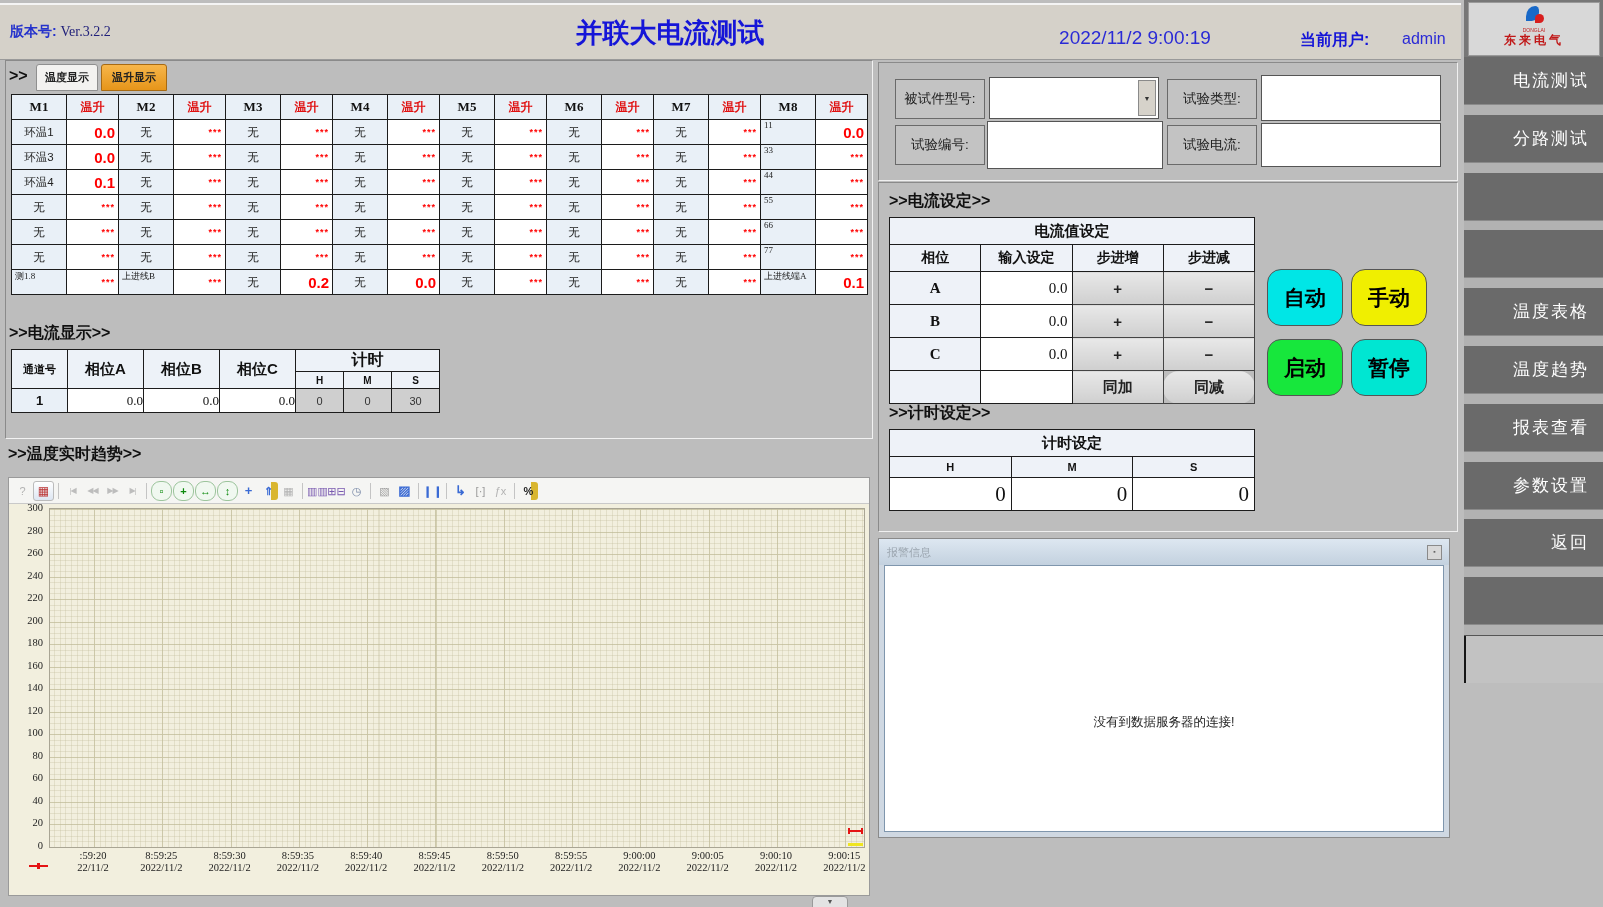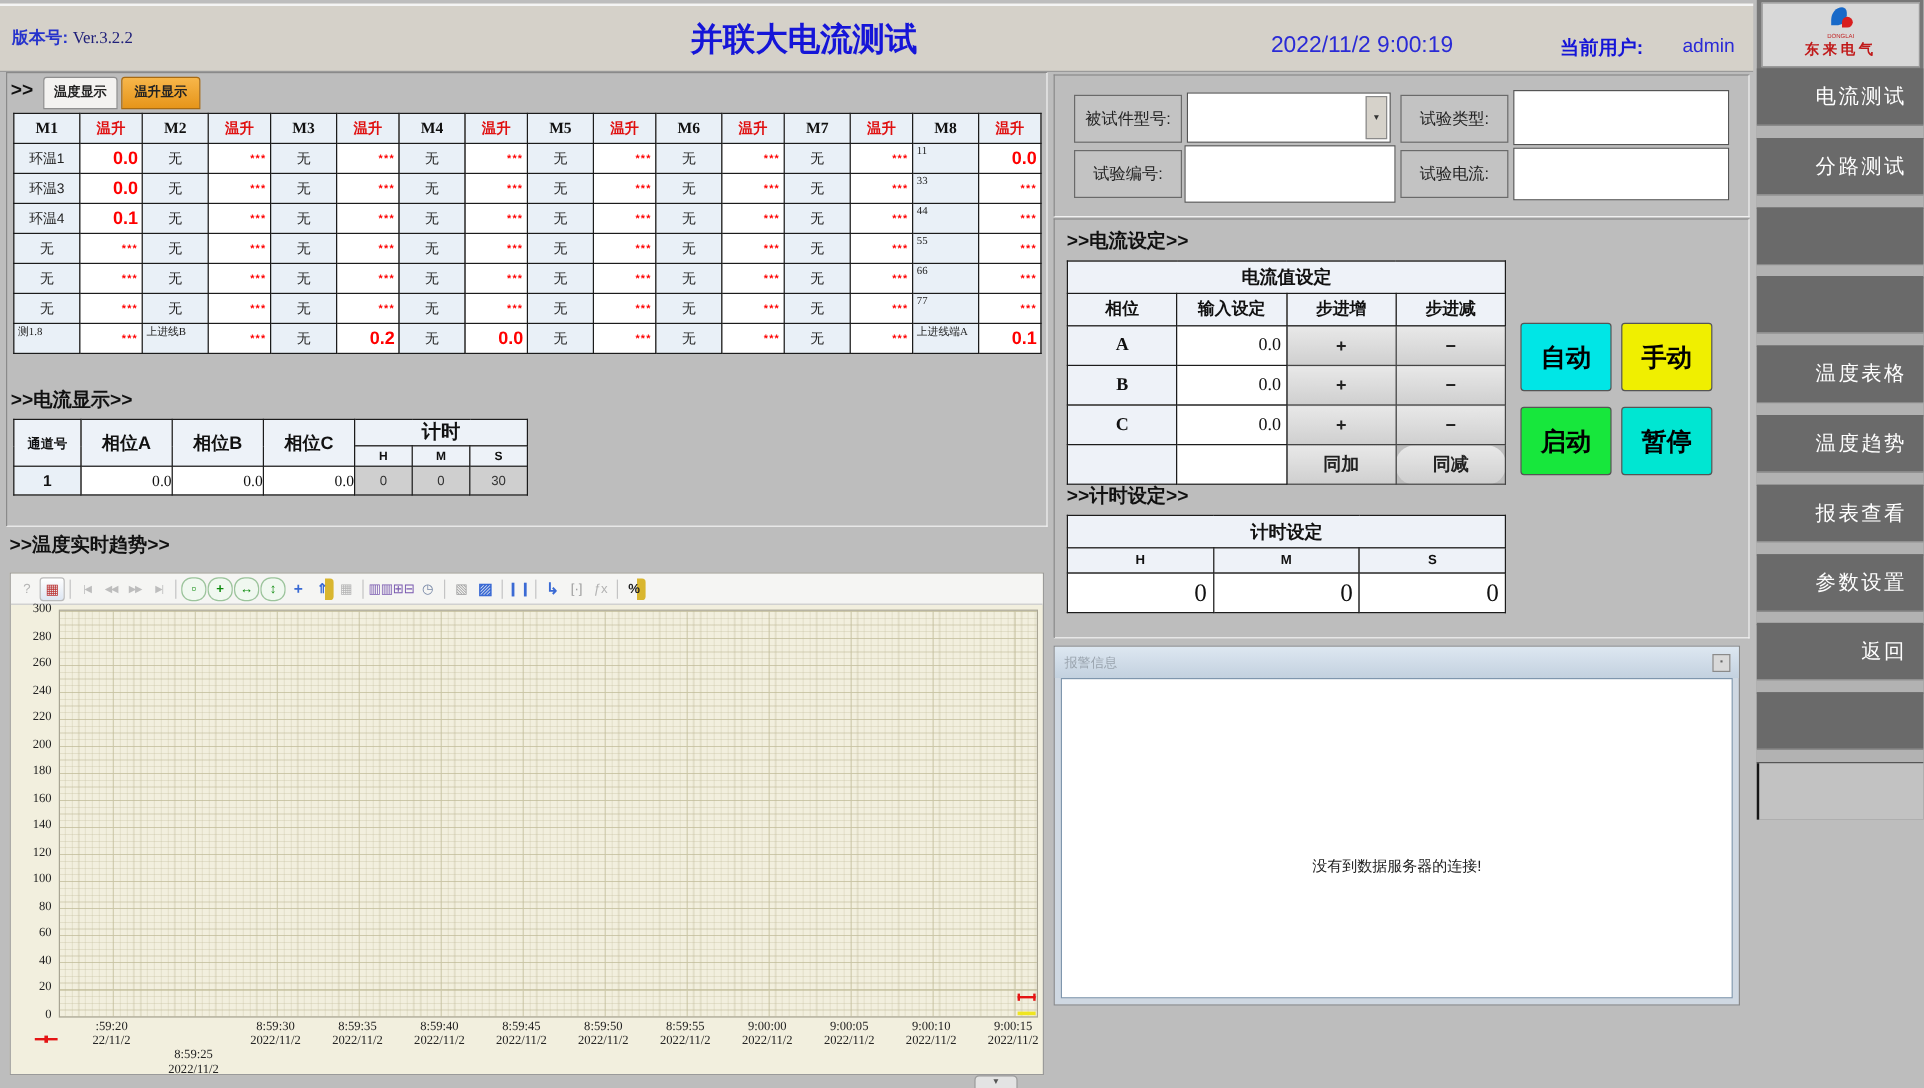--- a/index.html
+++ b/index.html
@@ -83,21 +83,21 @@
   .set-table{position:absolute;border-collapse:collapse;table-layout:fixed}
   .set-table th,.set-table td{border:1px solid #1c1c1c;padding:0;overflow:hidden}
   .set-table th{background:#eef2f8;font-size:14px;font-weight:bold}
   #cset-table{left:10px;top:34px;width:366px}
   #cset-table .tt{height:26px;font-size:15px}
   #cset-table .hd{height:26px}
   #cset-table td{height:32px}
   td.phc{background:#eef2f8;text-align:center;font-size:15px;font-weight:bold;font-family:"Liberation Serif",serif}
   td.inp{background:#fff;text-align:right;padding-right:4px;font-size:15px;font-family:"Liberation Serif",serif}
   td.stepbtn{background:linear-gradient(#e8e8e8,#cfcfcf);text-align:center;font-size:15px;font-weight:bold;color:#222;border:1px solid #444}
-  .big-btn{position:absolute;width:74px;height:55px;border:1px solid #555;border-radius:3px;display:flex;align-items:center;justify-content:center;font-size:21px;font-weight:bold;color:#000}
+  .big-btn{position:absolute;width:74px;height:55px;border:1px solid #555;border-radius:14px;display:flex;align-items:center;justify-content:center;font-size:21px;font-weight:bold;color:#000}
   #timer-table{left:10px;top:246px;width:366px}
   #timer-table .tt{height:26px;font-size:15px}
   #timer-table .hd{height:20px;font-size:11px}
   #timer-table td{height:32px;background:#fff;text-align:right;padding-right:5px;font-size:21px;font-family:"Liberation Serif",serif}
   
   #alarm-panel{position:absolute;left:878px;top:538px;width:570px;height:298px;background:#cfd8e2;border:1px solid #8a8a8a}
   #alarm-header{position:absolute;left:0;top:0;right:0;height:26px;background:linear-gradient(#dde7f1,#c3d1df)}
   #alarm-title{position:absolute;left:8px;top:6px;font-size:11px;color:#9aa4ae}
   #alarm-btn{position:absolute;right:7px;top:6px;width:13px;height:13px;background:#d9d9d9;border:1px solid #8a8a8a;font-size:7px;line-height:11px;text-align:center;color:#666}
   #alarm-body{position:absolute;left:5px;top:26px;right:5px;bottom:5px;background:#fff;border:1px solid #7f96ad}
@@ -383,21 +383,21 @@
     <div class="ytick" style="top: 249.333px;">100</div>
     <div class="ytick" style="top: 271.867px;">80</div>
     <div class="ytick" style="top: 294.4px;">60</div>
     <div class="ytick" style="top: 316.933px;">40</div>
     <div class="ytick" style="top: 339.467px;">20</div>
     <div class="ytick" style="top: 362px;">0</div>
     <div class="xtick" style="left: 84px;">
       <div>:59:20</div>
       <div>22/11/2</div>
     </div>
-    <div class="xtick" style="left: 152.3px; margin-top: 24px;">
+    <div class="xtick" style="left: 152.3px;">
       <div>8:59:25</div>
       <div>2022/11/2</div>
     </div>
     <div class="xtick" style="left: 220.6px;">
       <div>8:59:30</div>
       <div>2022/11/2</div>
     </div>
     <div class="xtick" style="left: 288.9px;">
       <div>8:59:35</div>
       <div>2022/11/2</div>

